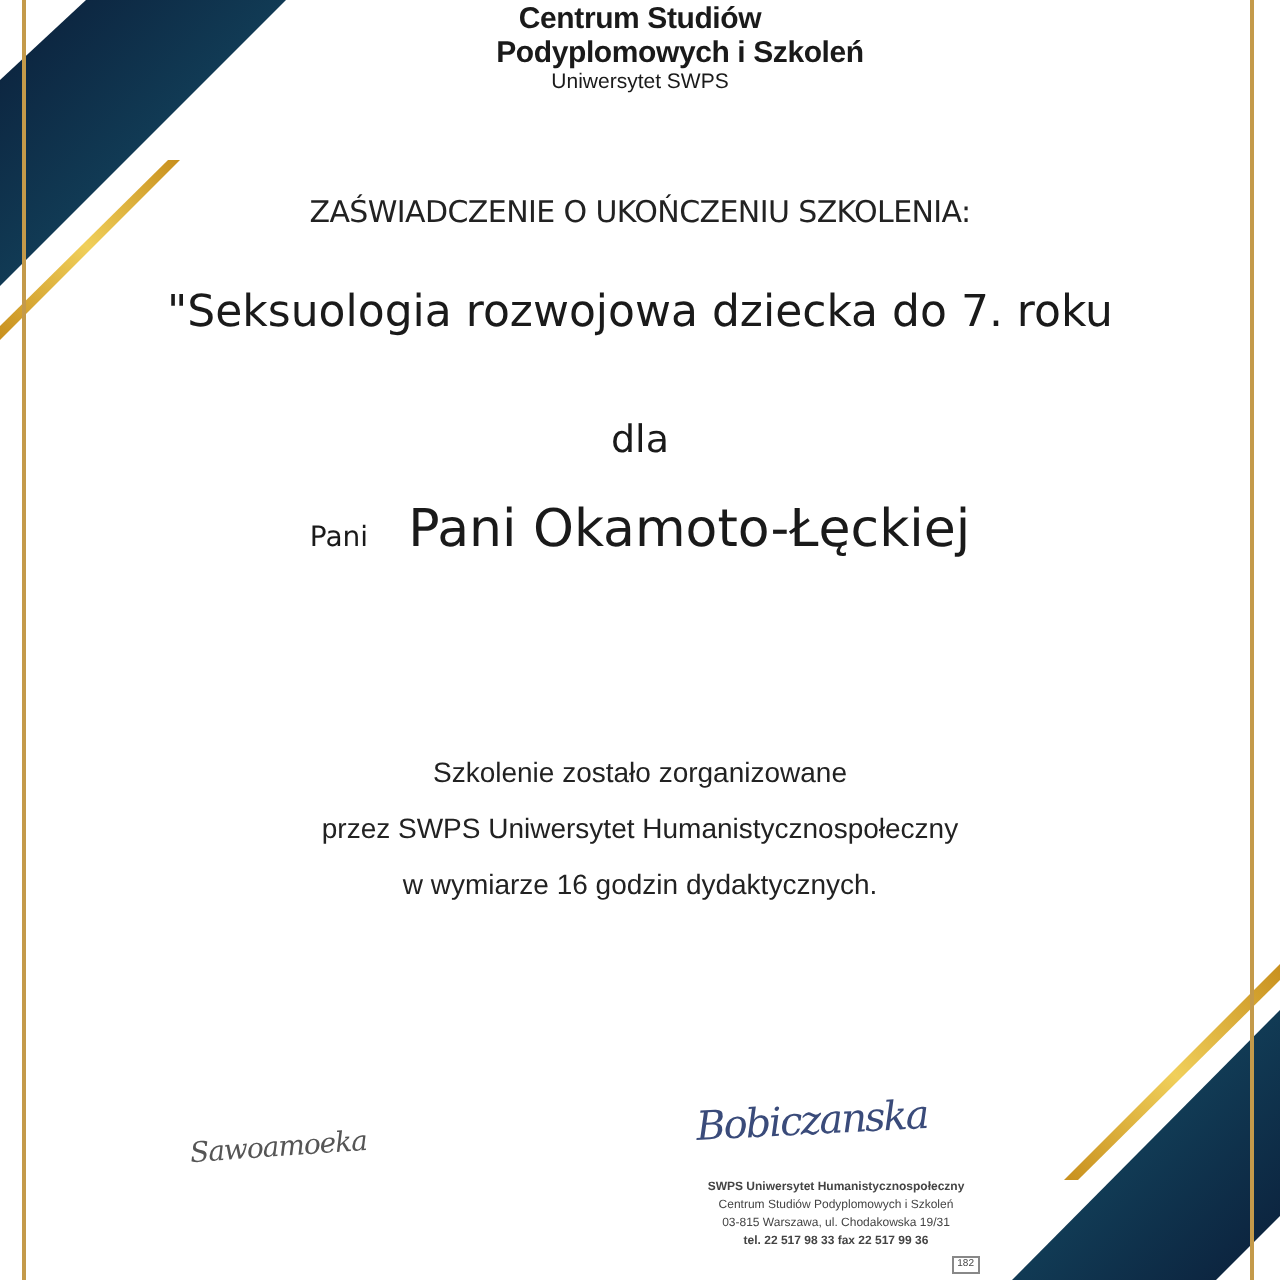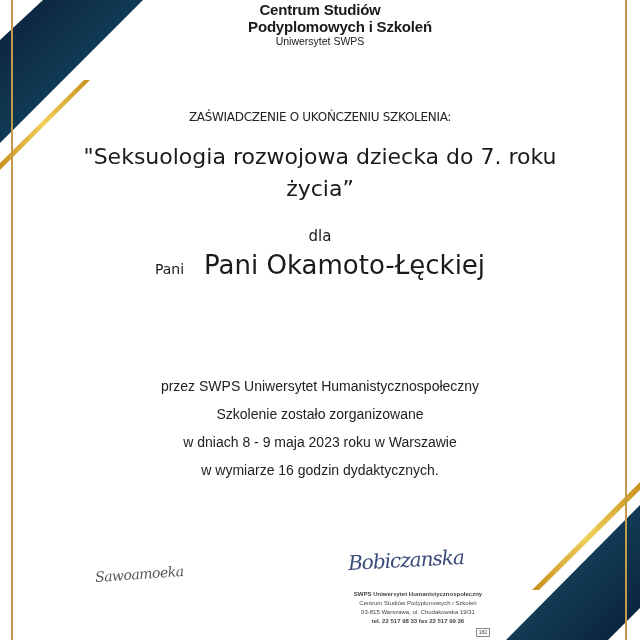--- a/index.html
+++ b/index.html
@@ -12,23 +12,23 @@
     .vline { position: absolute; top: 0; width: 2px; height: 640px; background: #c49a4a; }
     .vline.left { left: 11px; }
     .vline.right { left: 625px; }
 
     .header { position: absolute; top: 0; left: 0; width: 640px; text-align: center; }
     .header .l1 { font-family: "Liberation Sans", sans-serif; font-weight: bold; font-size: 15px; line-height: 16px; margin-top: 2px; letter-spacing: -0.2px; }
     .header .l2 { font-family: "Liberation Sans", sans-serif; font-weight: bold; font-size: 15px; line-height: 17px; letter-spacing: -0.2px; margin-left: 40px; }
     .header .l3 { font-family: "Liberation Sans", sans-serif; font-weight: normal; font-size: 10.5px; line-height: 13px; }
 
     .center { position: absolute; left: 0; width: 640px; text-align: center; }
-    .cert-label { top: 110px; font-size: 12px; letter-spacing: -0.3px; color: #222; }
+    .cert-label { top: 97px; font-size: 15px; letter-spacing: -0.3px; color: #222; }
     .course { top: 141px; font-size: 22px; line-height: 32px; color: #1a1a1a; }
-    .dla { top: 227px; font-size: 15px; }
+    .dla { top: 209px; font-size: 19px; }
     .recipient { top: 250px; font-size: 26px; }
     .recipient .pani { font-size: 14px; margin-right: 20px; }
     .info { top: 372px; font-family: "Liberation Sans", sans-serif; font-size: 14px; line-height: 28px; color: #222; }
 
     .sig-left { position: absolute; left: 95px; top: 566px; font-family: "DejaVu Serif", serif; font-style: italic; font-size: 14px; color: #555; transform: rotate(-4deg); letter-spacing: -0.5px; }
     .sig-right { position: absolute; left: 348px; top: 548px; font-family: "DejaVu Serif", serif; font-style: italic; font-size: 20px; color: #3a4b7a; transform: rotate(-3deg); letter-spacing: -1px; }
     .stamp { position: absolute; left: 348px; top: 590px; width: 140px; text-align: center; font-family: "Liberation Sans", sans-serif; font-size: 6px; line-height: 9px; color: #444; }
     .stamp .bold { font-weight: bold; }
     .stamp .box { position: absolute; right: -2px; top: 38px; border: 1px solid #888; font-size: 5px; padding: 0 2px; line-height: 7px; }
   </style>
@@ -67,33 +67,31 @@
 <div class="header">
   <div class="l1">Centrum Studiów</div>
   <div class="l2">Podyplomowych i Szkoleń</div>
   <div class="l3">Uniwersytet SWPS</div>
 </div>
 
 <div class="center cert-label">ZAŚWIADCZENIE O UKOŃCZENIU SZKOLENIA:</div>
 
 <div class="center course">
   <div>"Seksuologia rozwojowa dziecka do 7. roku</div>
-  <div>życia”</div>
 </div>
 
 <div class="center dla">dla</div>
 
 <div class="center recipient">
   <span class="pani">Pani</span><span>Pani Okamoto-Łęckiej</span>
 </div>
 
 <div class="center info">
+  <div>Szkolenie zostało zorganizowane</div>
   <div>przez SWPS Uniwersytet Humanistycznospołeczny</div>
-  <div>Szkolenie zostało zorganizowane</div>
-  <div>w dniach 8 - 9 maja 2023 roku w Warszawie</div>
   <div>w wymiarze 16 godzin dydaktycznych.</div>
 </div>
 
 <div class="sig-left">Sawoamoeka</div>
 <div class="sig-right">Bobiczanska</div>
 
 <div class="stamp">
   <div class="bold">SWPS Uniwersytet Humanistycznospołeczny</div>
   <div>Centrum Studiów Podyplomowych i Szkoleń</div>
   <div>03-815 Warszawa, ul. Chodakowska 19/31</div>

